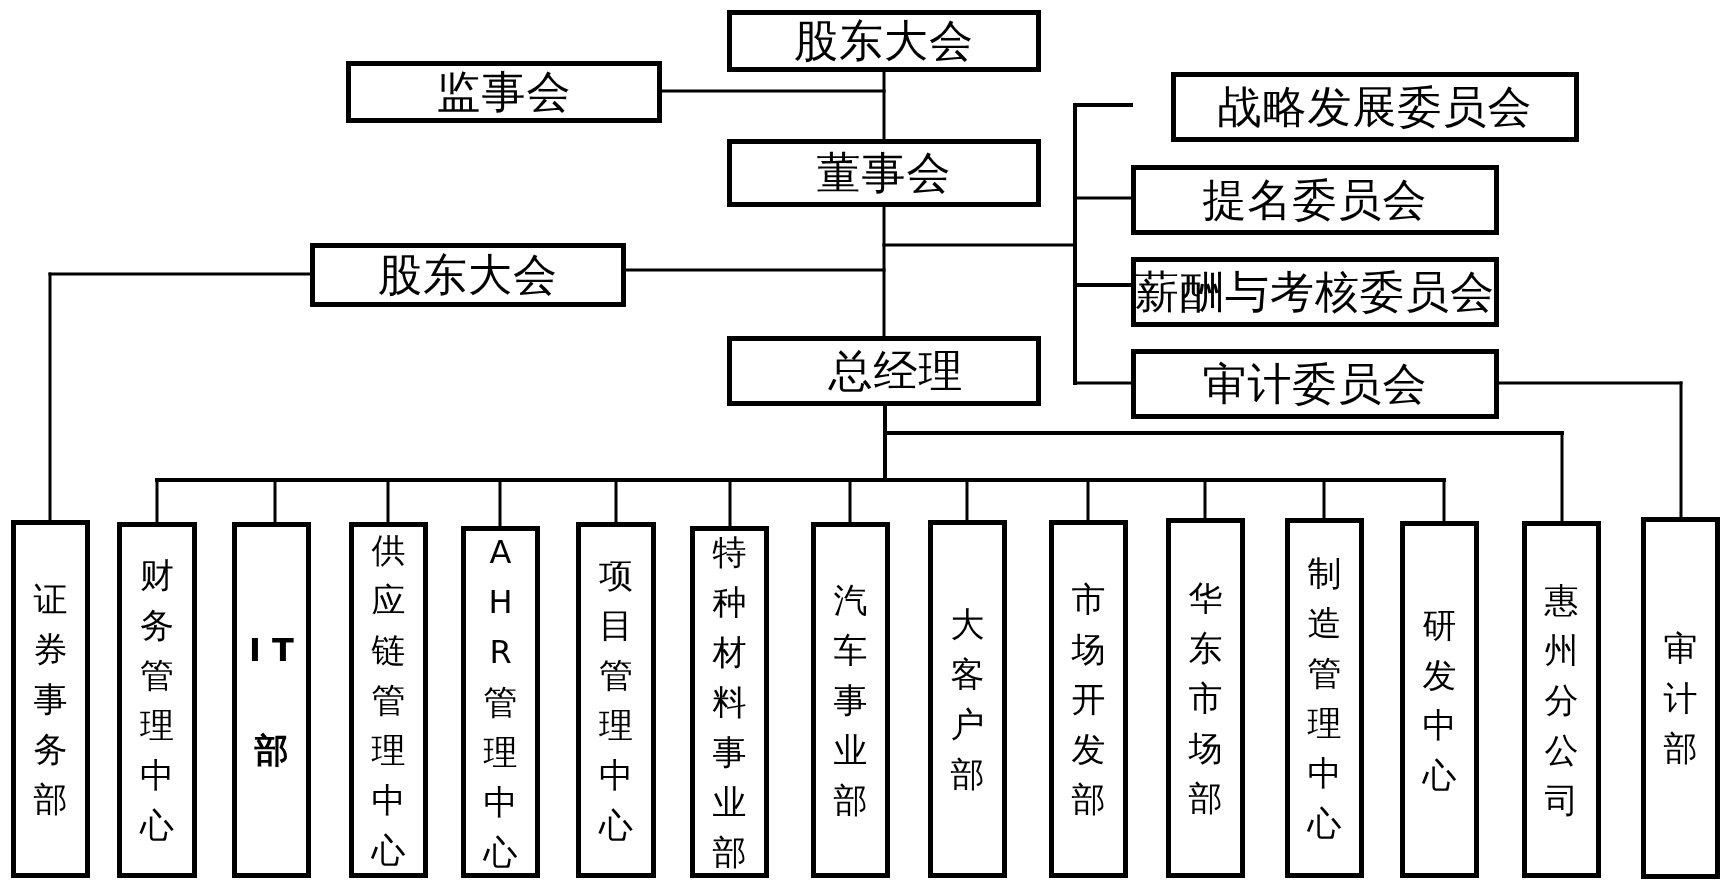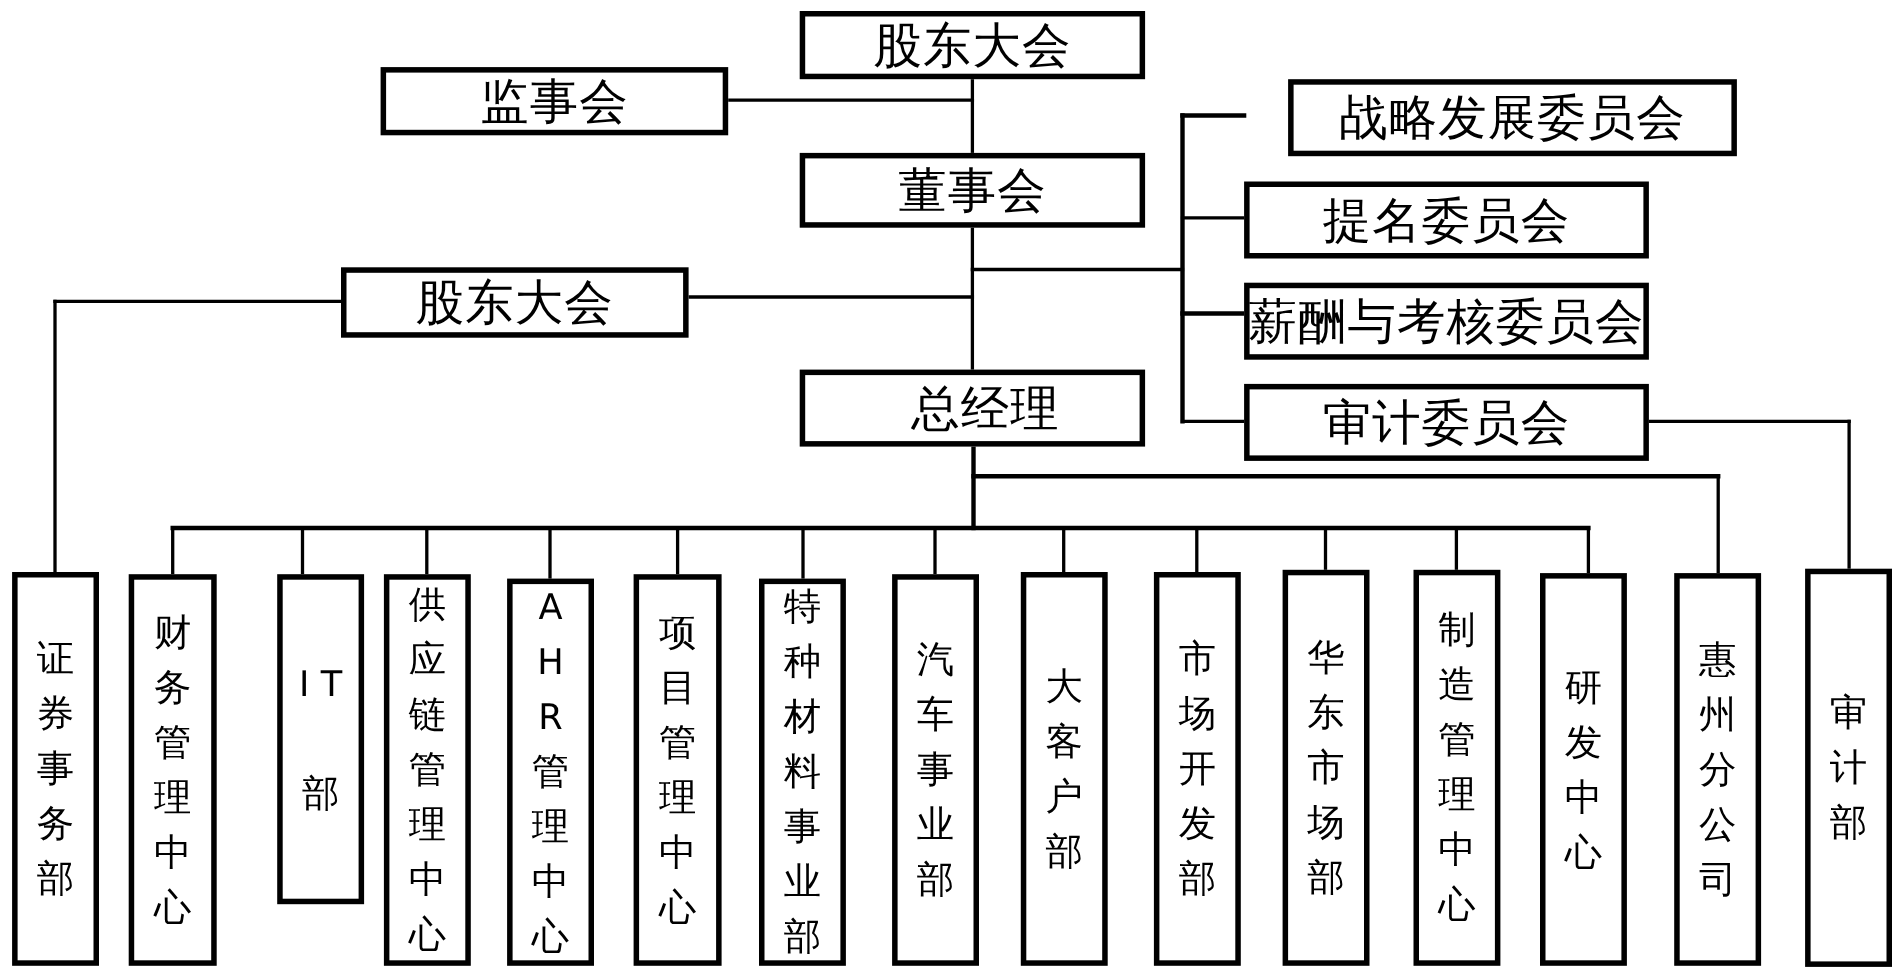--- a/index.html
+++ b/index.html
@@ -93,21 +93,21 @@
         <span>部</span>
       </div>
       <div class="box vbox" style="left: 117px; top: 522px; width: 80px; height: 356px;">
         <span>财</span>
         <span>务</span>
         <span>管</span>
         <span>理</span>
         <span>中</span>
         <span>心</span>
       </div>
-      <div class="box vbox" style="left: 252px; top: 522px; width: 79px; height: 300px;">
+      <div class="box vbox" style="left: 232px; top: 522px; width: 79px; height: 356px; font-weight: bold;">
         <span class="latin">I T</span>
         <span>&nbsp;</span>
         <span>部</span>
       </div>
       <div class="box vbox" style="left: 349px; top: 522px; width: 79px; height: 356px;">
         <span>供</span>
         <span>应</span>
         <span>链</span>
         <span>管</span>
         <span>理</span>

